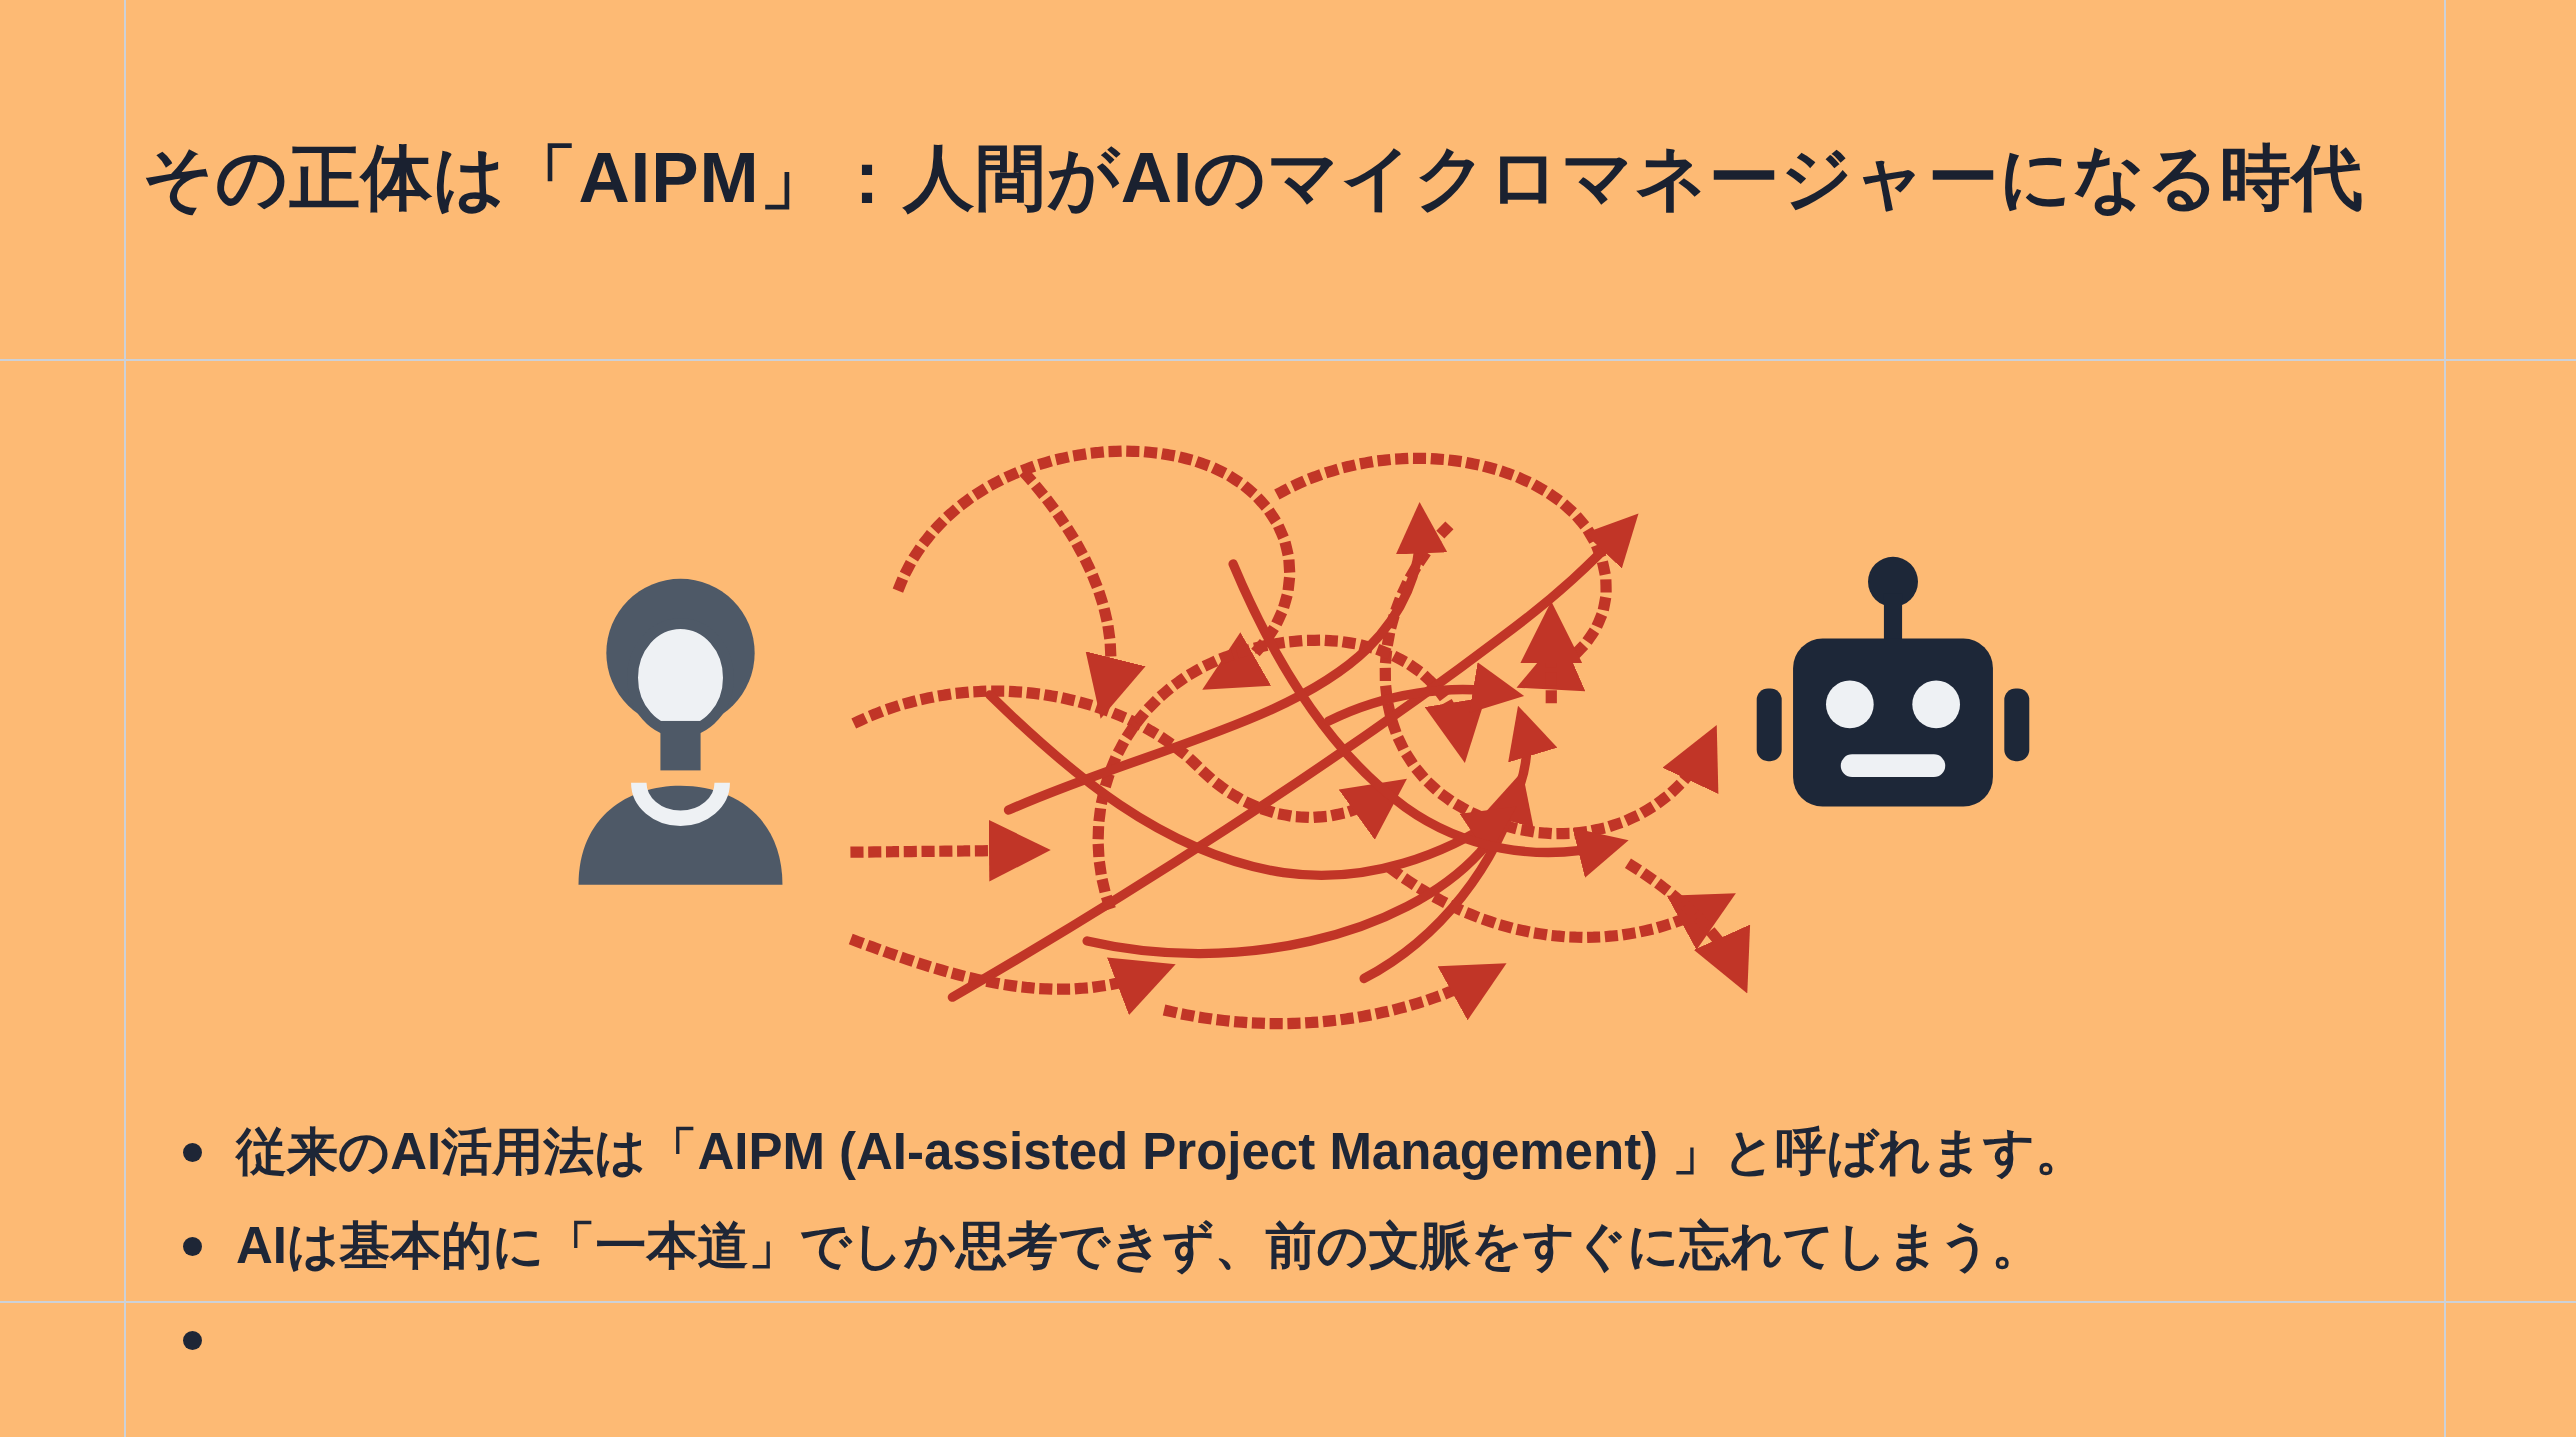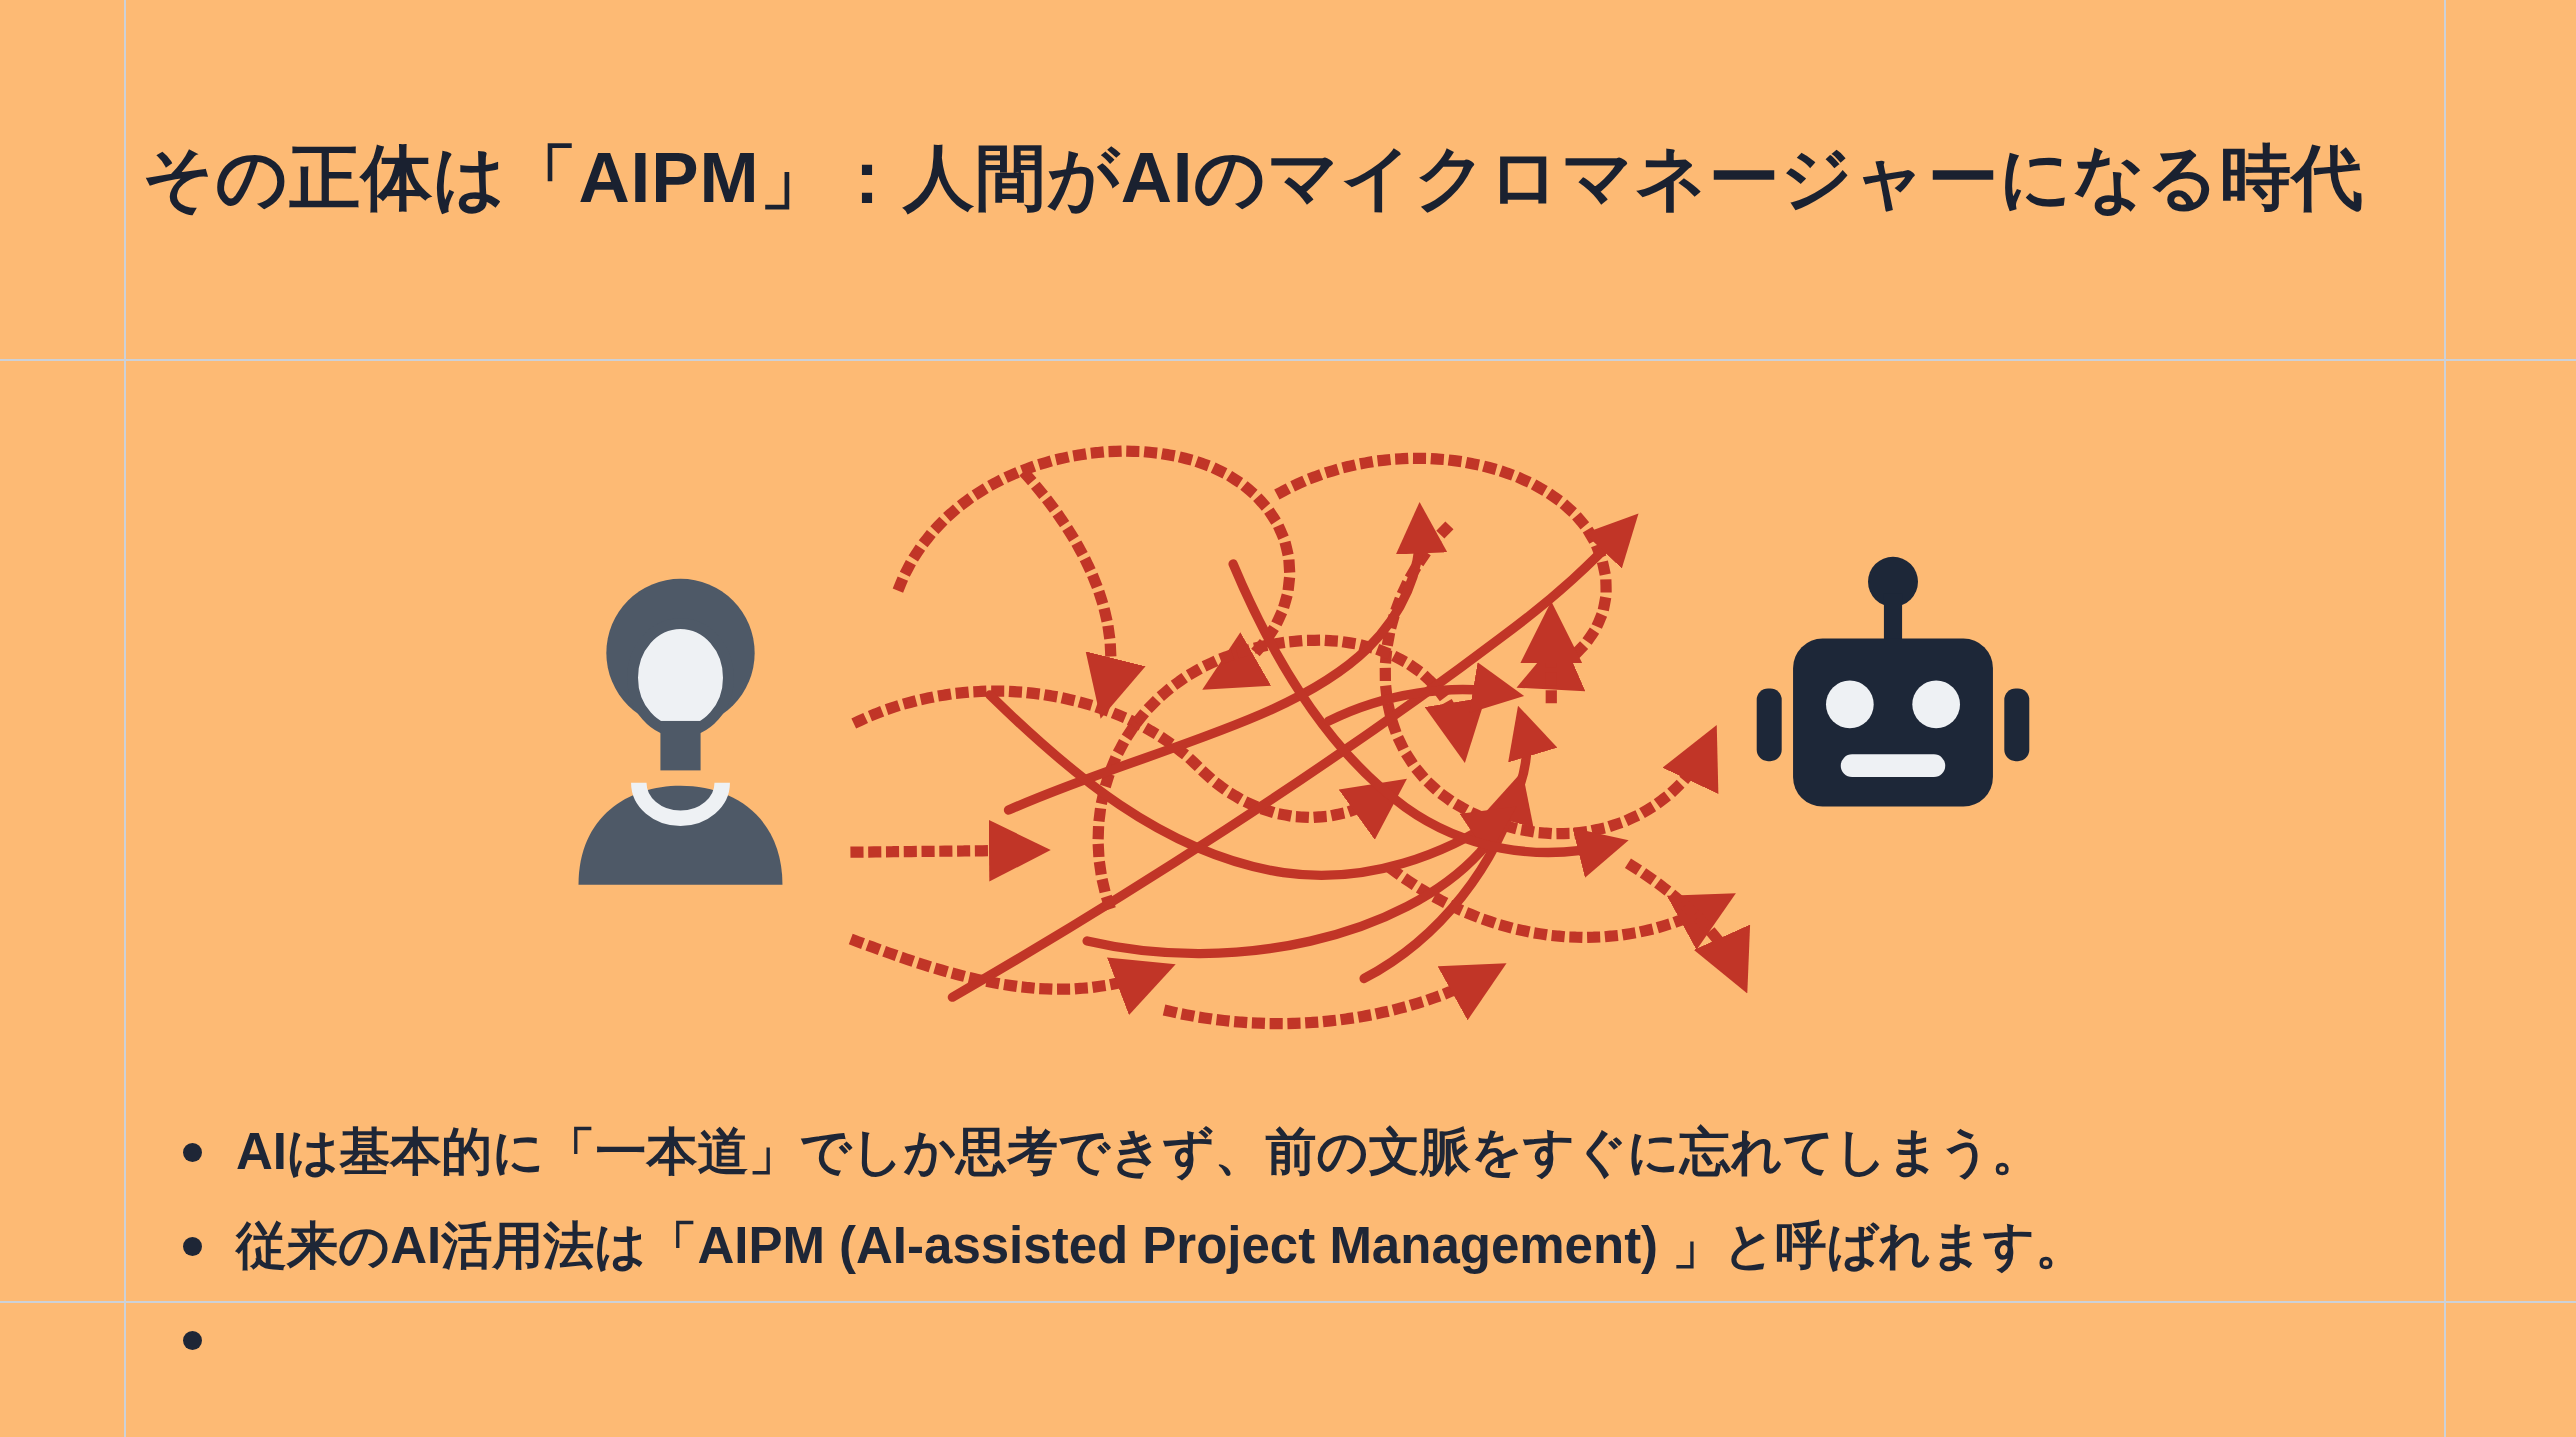--- a/index.html
+++ b/index.html
@@ -111,25 +111,25 @@
     <rect x="10" y="60" width="11" height="32" rx="5" fill="#1d2738"></rect>
     <rect x="119" y="60" width="11" height="32" rx="5" fill="#1d2738"></rect>
     <circle cx="51" cy="67" r="10.5" fill="#eef1f4"></circle>
     <circle cx="89" cy="67" r="10.5" fill="#eef1f4"></circle>
     <rect x="47" y="89" width="46" height="10" rx="5" fill="#eef1f4"></rect>
   </svg>
 
   <ul class="bullet-list">
     <li class="bullet-item">
       <span class="bullet-dot"></span>
-      <span>AIは基本的に「一本道」でしか思考できず、前の文脈をすぐに忘れてしまう。</span>
+      <span>従来のAI活用法は「AIPM (AI-assisted Project Management) 」と呼ばれます。</span>
     </li>
     <li class="bullet-item">
       <span class="bullet-dot"></span>
-      <span>従来のAI活用法は「AIPM (AI-assisted Project Management) 」と呼ばれます。</span>
+      <span>AIは基本的に「一本道」でしか思考できず、前の文脈をすぐに忘れてしまう。</span>
     </li>
     <li class="bullet-item">
       <span class="bullet-dot"></span>
     </li>
   </ul>
 
 </div>
 
 
 </body></html>

